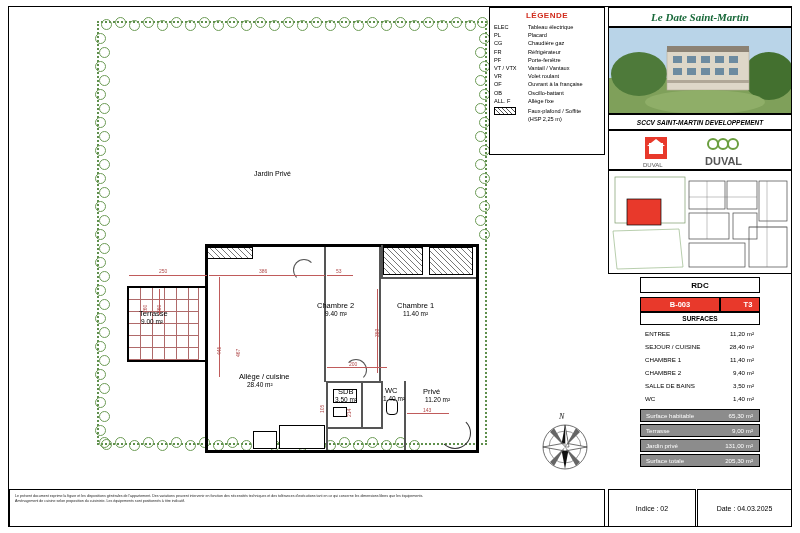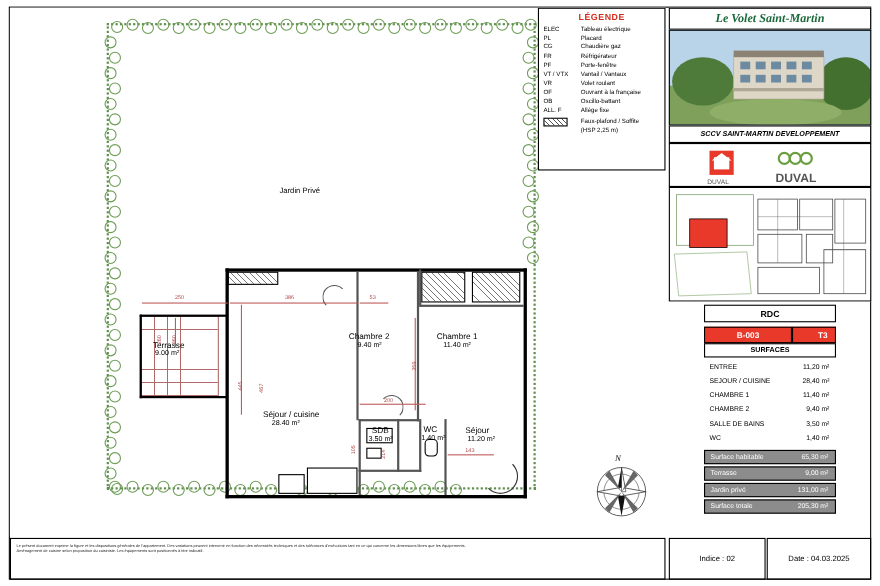--- a/index.html
+++ b/index.html
@@ -235,36 +235,36 @@
     <div class="wall-l" style="left:270px;top:418px;width:46px;height:24px;"></div>
     <div class="wall-l" style="left:244px;top:424px;width:24px;height:18px;"></div>
     <div class="wall-l" style="left:324px;top:382px;width:24px;height:14px;"></div>
     <div class="wall-l" style="left:324px;top:400px;width:14px;height:10px;"></div>
     <div class="wall-l" style="left:377px;top:392px;width:12px;height:16px;border-radius:4px;"></div>
 
     <div class="door" style="left:430px;top:410px;width:32px;height:32px;border-color:#333;border-left-color:transparent;border-top-color:transparent;"></div>
     <div class="door" style="left:336px;top:352px;width:22px;height:22px;border-color:#555;border-bottom-color:transparent;border-left-color:transparent;"></div>
     <div class="door" style="left:284px;top:252px;width:22px;height:22px;border-color:#555;border-bottom-color:transparent;border-right-color:transparent;"></div>
 
-    <div class="room-name" style="left:230px;top:365px">Séjour / cuisine</div>
+    <div class="room-name" style="left:230px;top:365px">Allège / cuisine</div>
     <div class="room-area" style="left:238px;top:374px">28.40 m²</div>
 
     <div class="room-name" style="left:308px;top:294px">Chambre 2</div>
     <div class="room-area" style="left:316px;top:303px">9.40 m²</div>
 
     <div class="room-name" style="left:388px;top:294px">Chambre 1</div>
     <div class="room-area" style="left:394px;top:303px">11.40 m²</div>
 
     <div class="room-name" style="left:329px;top:380px">SDB</div>
     <div class="room-area" style="left:326px;top:389px">3.50 m²</div>
 
     <div class="room-name" style="left:376px;top:379px">WC</div>
     <div class="room-area" style="left:374px;top:388px">1.40 m²</div>
 
-    <div class="room-name" style="left:414px;top:380px">Séjour</div>
+    <div class="room-name" style="left:414px;top:380px">Privé</div>
     <div class="room-area" style="left:416px;top:389px">11.20 m²</div>
 
     <div class="dim" style="left:120px;top:268px;width:78px;height:0.7px;"></div>
     <div class="dim" style="left:200px;top:268px;width:116px;height:0.7px;"></div>
     <div class="dim" style="left:318px;top:268px;width:26px;height:0.7px;"></div>
     <div class="dimv" style="left:210px;top:270px;width:0.7px;height:100px;"></div>
     <div class="dimv" style="left:150px;top:282px;width:0.7px;height:26px;"></div>
     <div class="dim" style="left:318px;top:360px;width:60px;height:0.7px;"></div>
     <div class="dim" style="left:398px;top:406px;width:42px;height:0.7px;"></div>
     <div class="dimv" style="left:368px;top:282px;width:0.7px;height:84px;"></div>
@@ -351,21 +351,21 @@
       <div class="lrow">
           <span class="lkey"></span>
           <span class="lval">(HSP 2,25 m)</span>
         </div>
     </div>
   </div>
 
   <div class="rcol">
 
     <div class="rbox brand">
-      <span class="brand-txt">Le Volet Saint-Martin</span>
+      <span class="brand-txt">Le Date Saint-Martin</span>
     </div>
 
     <div class="rbox photo">
       <svg width="184" height="87" viewBox="0 0 184 87">
         <rect x="0" y="0" width="184" height="50" fill="#b9d4e8"></rect>
         <rect x="0" y="50" width="184" height="37" fill="#7fa05a"></rect>
         <ellipse cx="30" cy="46" rx="28" ry="22" fill="#4e7a3a"></ellipse>
         <ellipse cx="160" cy="48" rx="26" ry="24" fill="#43702f"></ellipse>
         <rect x="58" y="22" width="82" height="40" fill="#ded7c8" stroke="#b5ab99" stroke-width="0.6"></rect>
         <rect x="58" y="18" width="82" height="6" fill="#8c8274"></rect>

